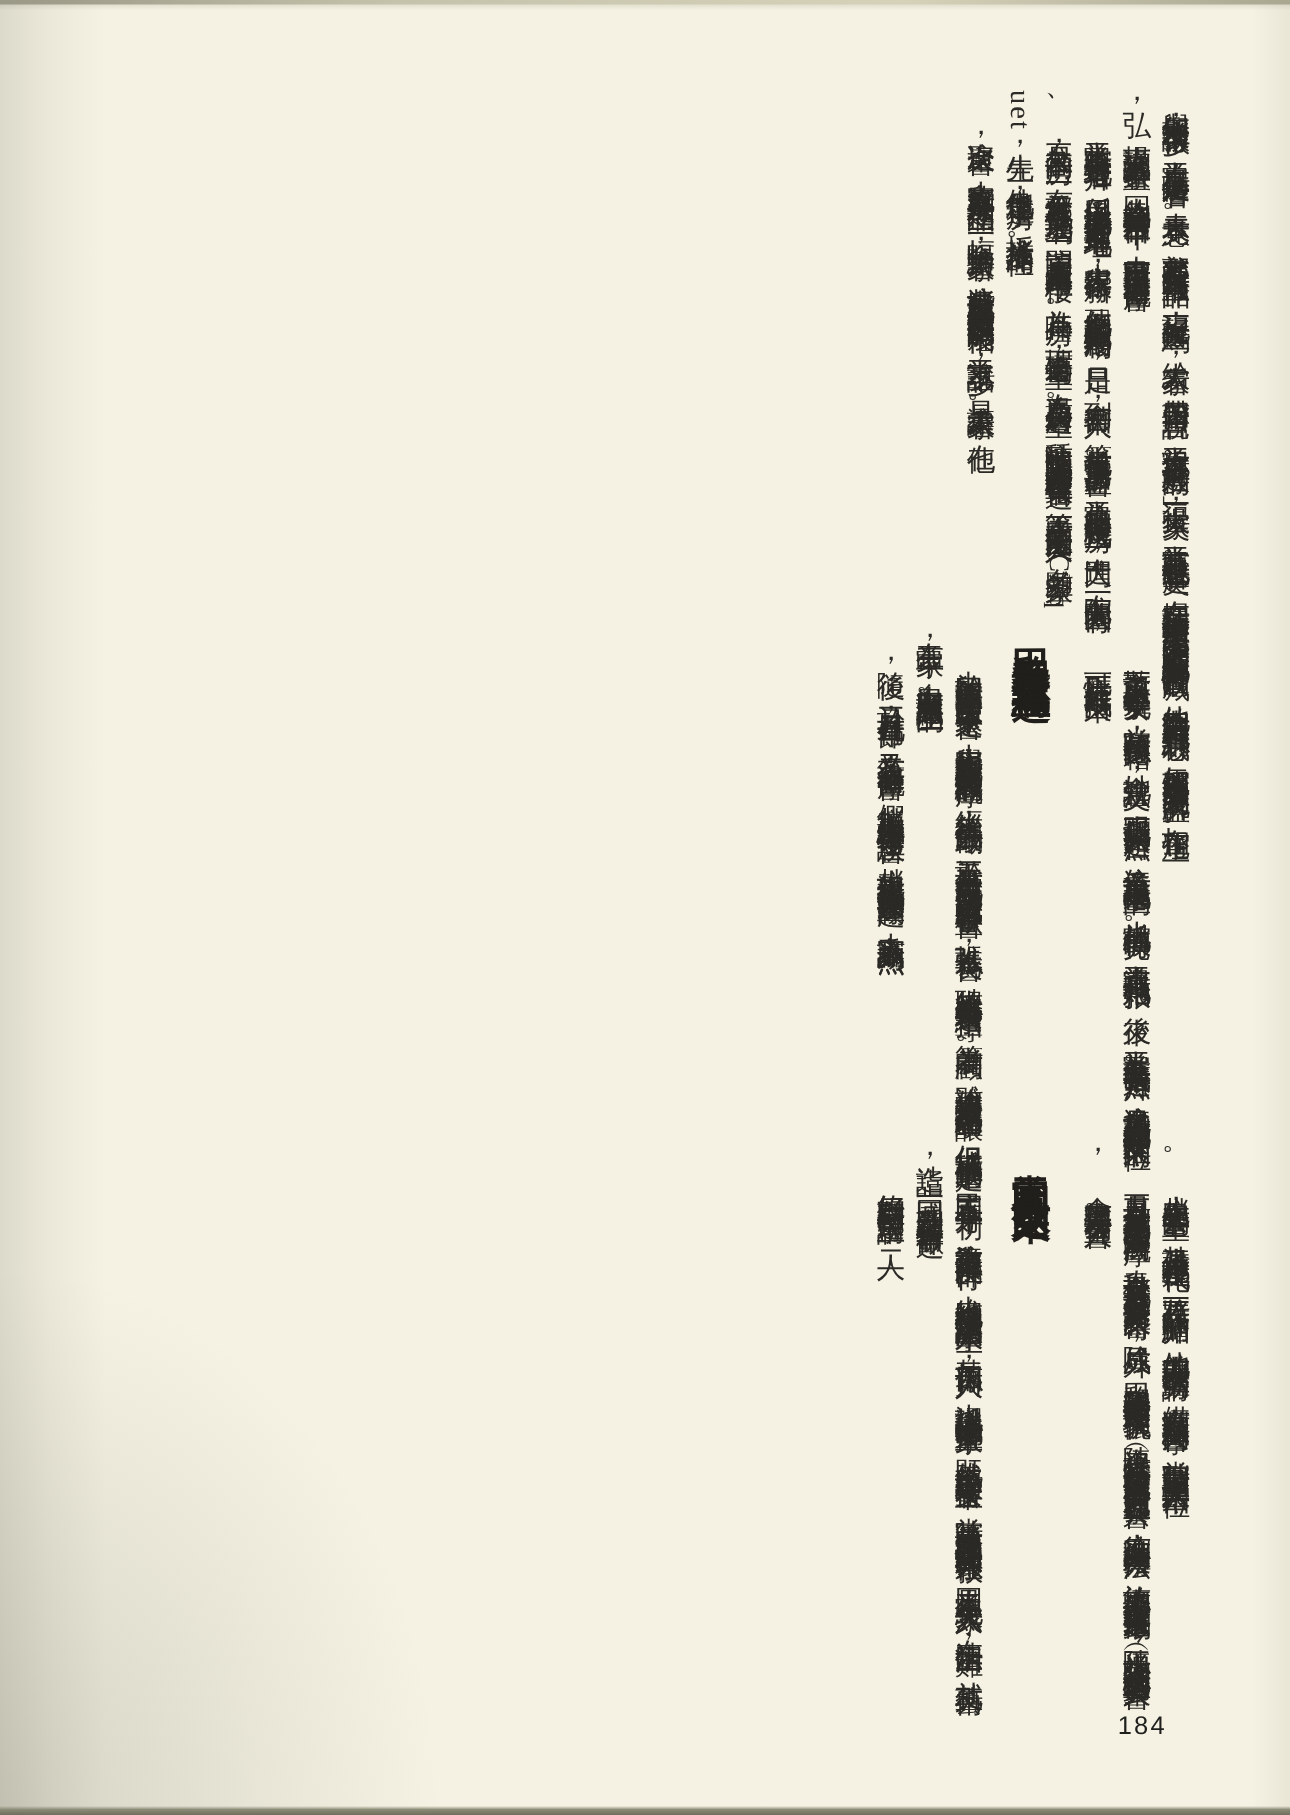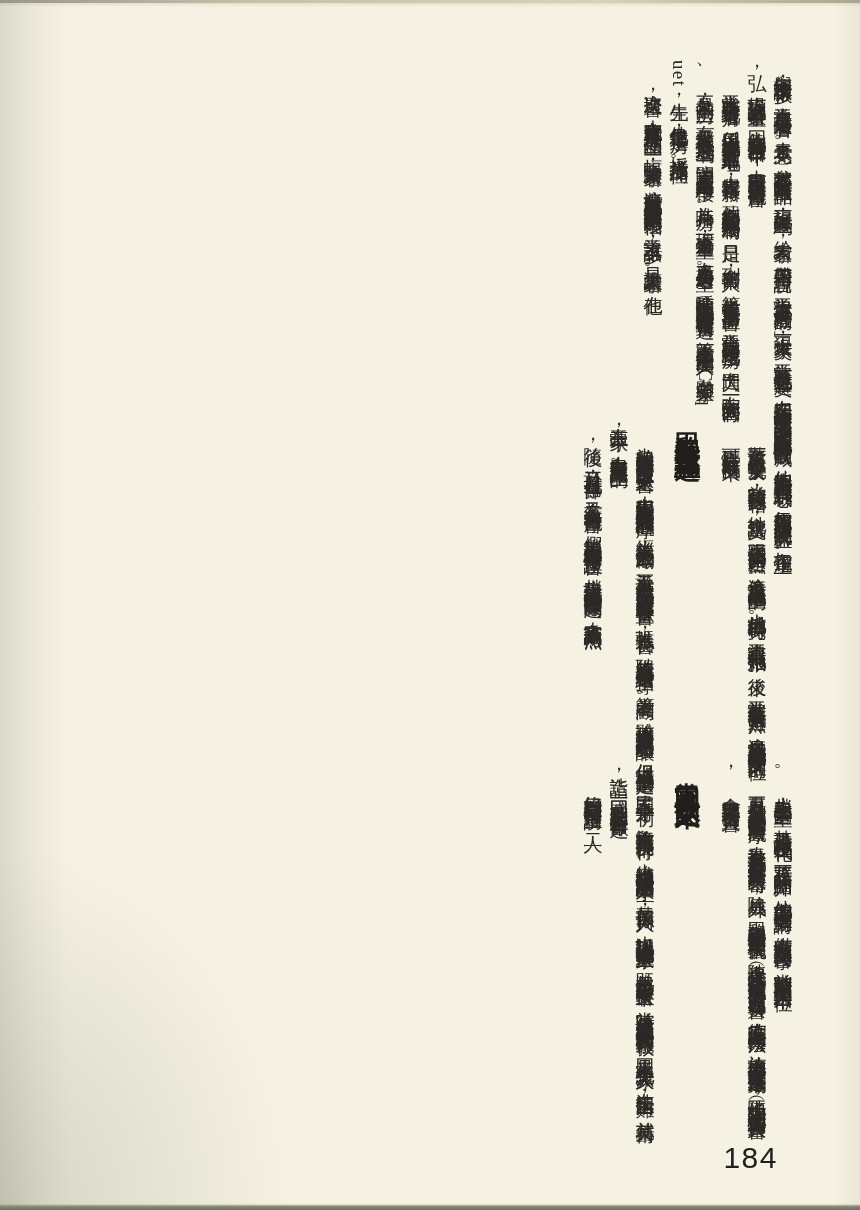--- a/index.html
+++ b/index.html
@@ -38,21 +38,21 @@
   .band p { margin: 0; padding: 0; }
   .band p.indent { text-indent: 1em; }
   .band h2.section-heading {
     margin: 0; margin-block-start: 11px; margin-block-end: 9px;
     font-size: 26px; line-height: 40px; letter-spacing: 2.6px;
     font-weight: 700; color: #211f1b;
   }
   .page-number {
     position: absolute; top: 1141px; right: 82px;
     font-family: "Liberation Sans", "DejaVu Sans", sans-serif;
-    font-size: 30px; letter-spacing: 1.5px; color: #1f1f1d;
+    font-size: 17px; letter-spacing: 1.5px; color: #1f1f1d;
   }
 </style>
 </head>
 <body>
 
 <div class="page">
   <div class="edge-top"></div>
 
   <div class="band band-1">
       <p>與年輕朋友談得很多，常玉在場只是隨便看看，未表示意見。郭參事從其睡房拿出一幅常玉作品，記得好像畫一匹馬，給大家看，帶著四川口音說：「常玉你現在畫不了這樣好的。」逗得大家一笑，常玉紅著臉色也跟著一起笑。在場留法習藝術年輕朋友「龍頭老大」張弘，提議下次到常玉家看畫，因此約定於當年二月廿四日下午，由畫家自己舉辦第一次藝術觀摩會。</p>

